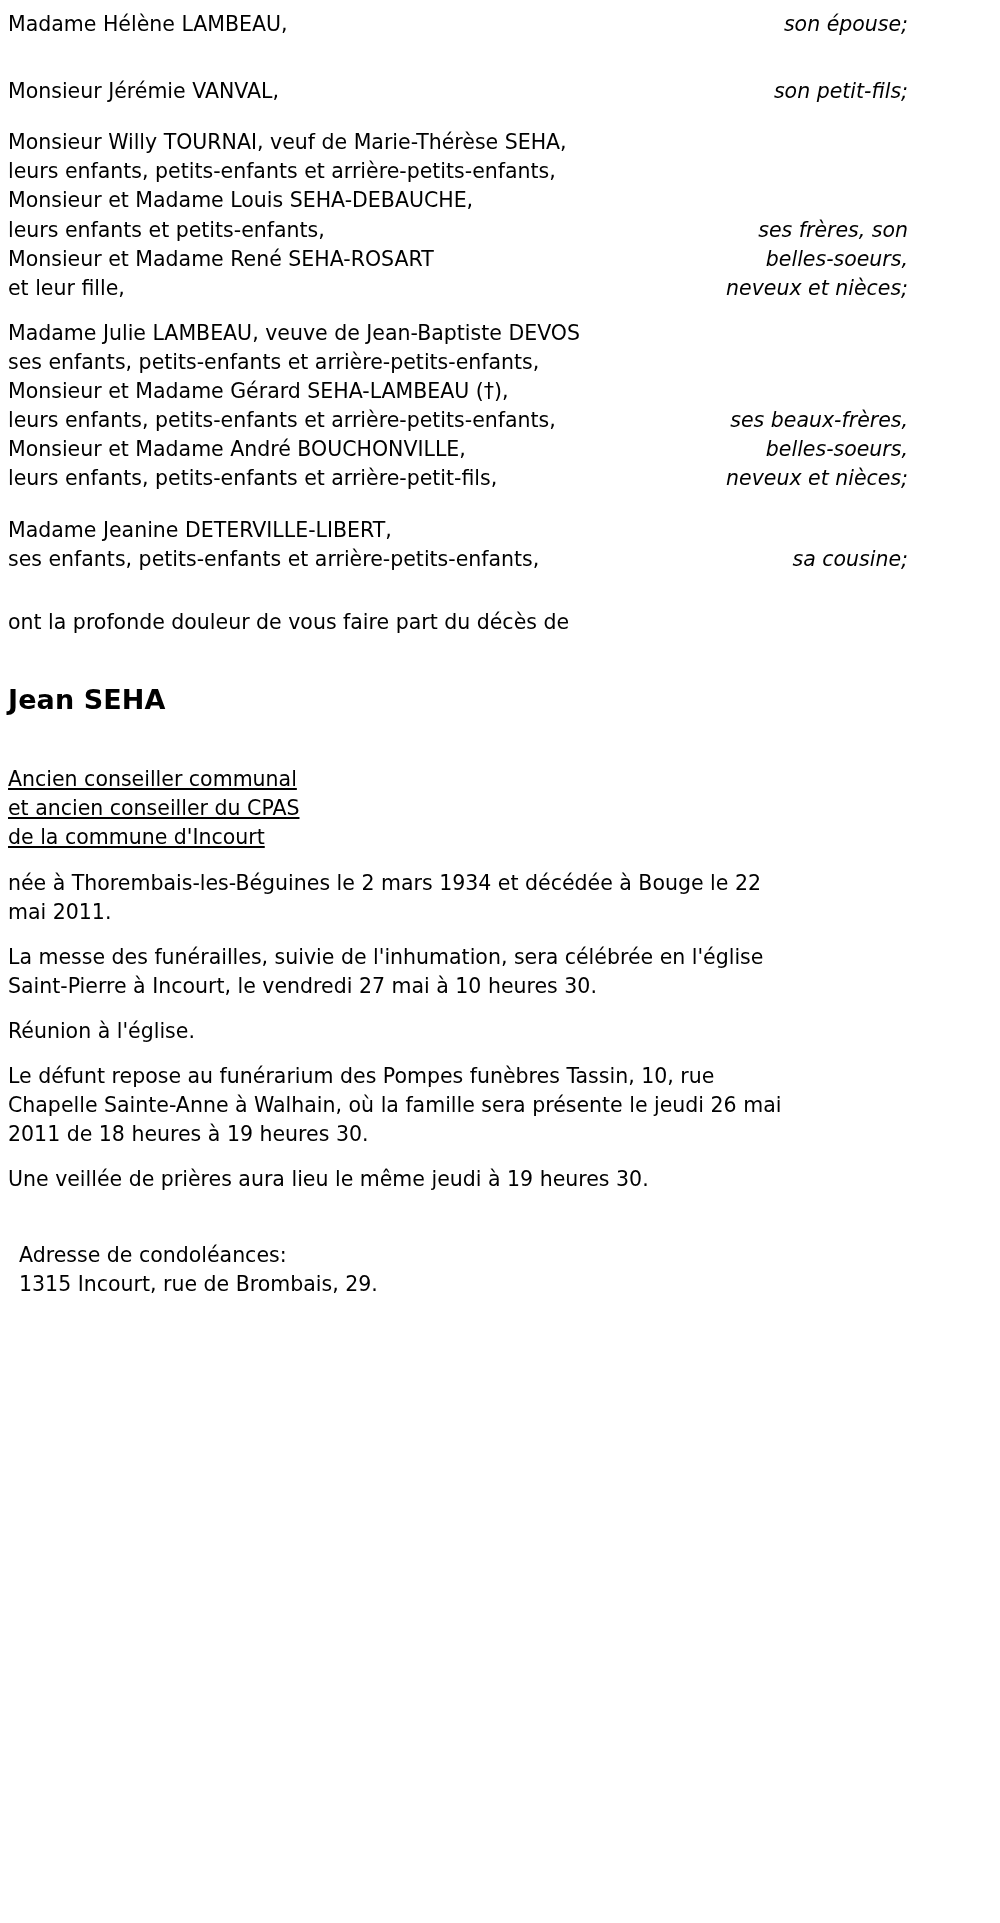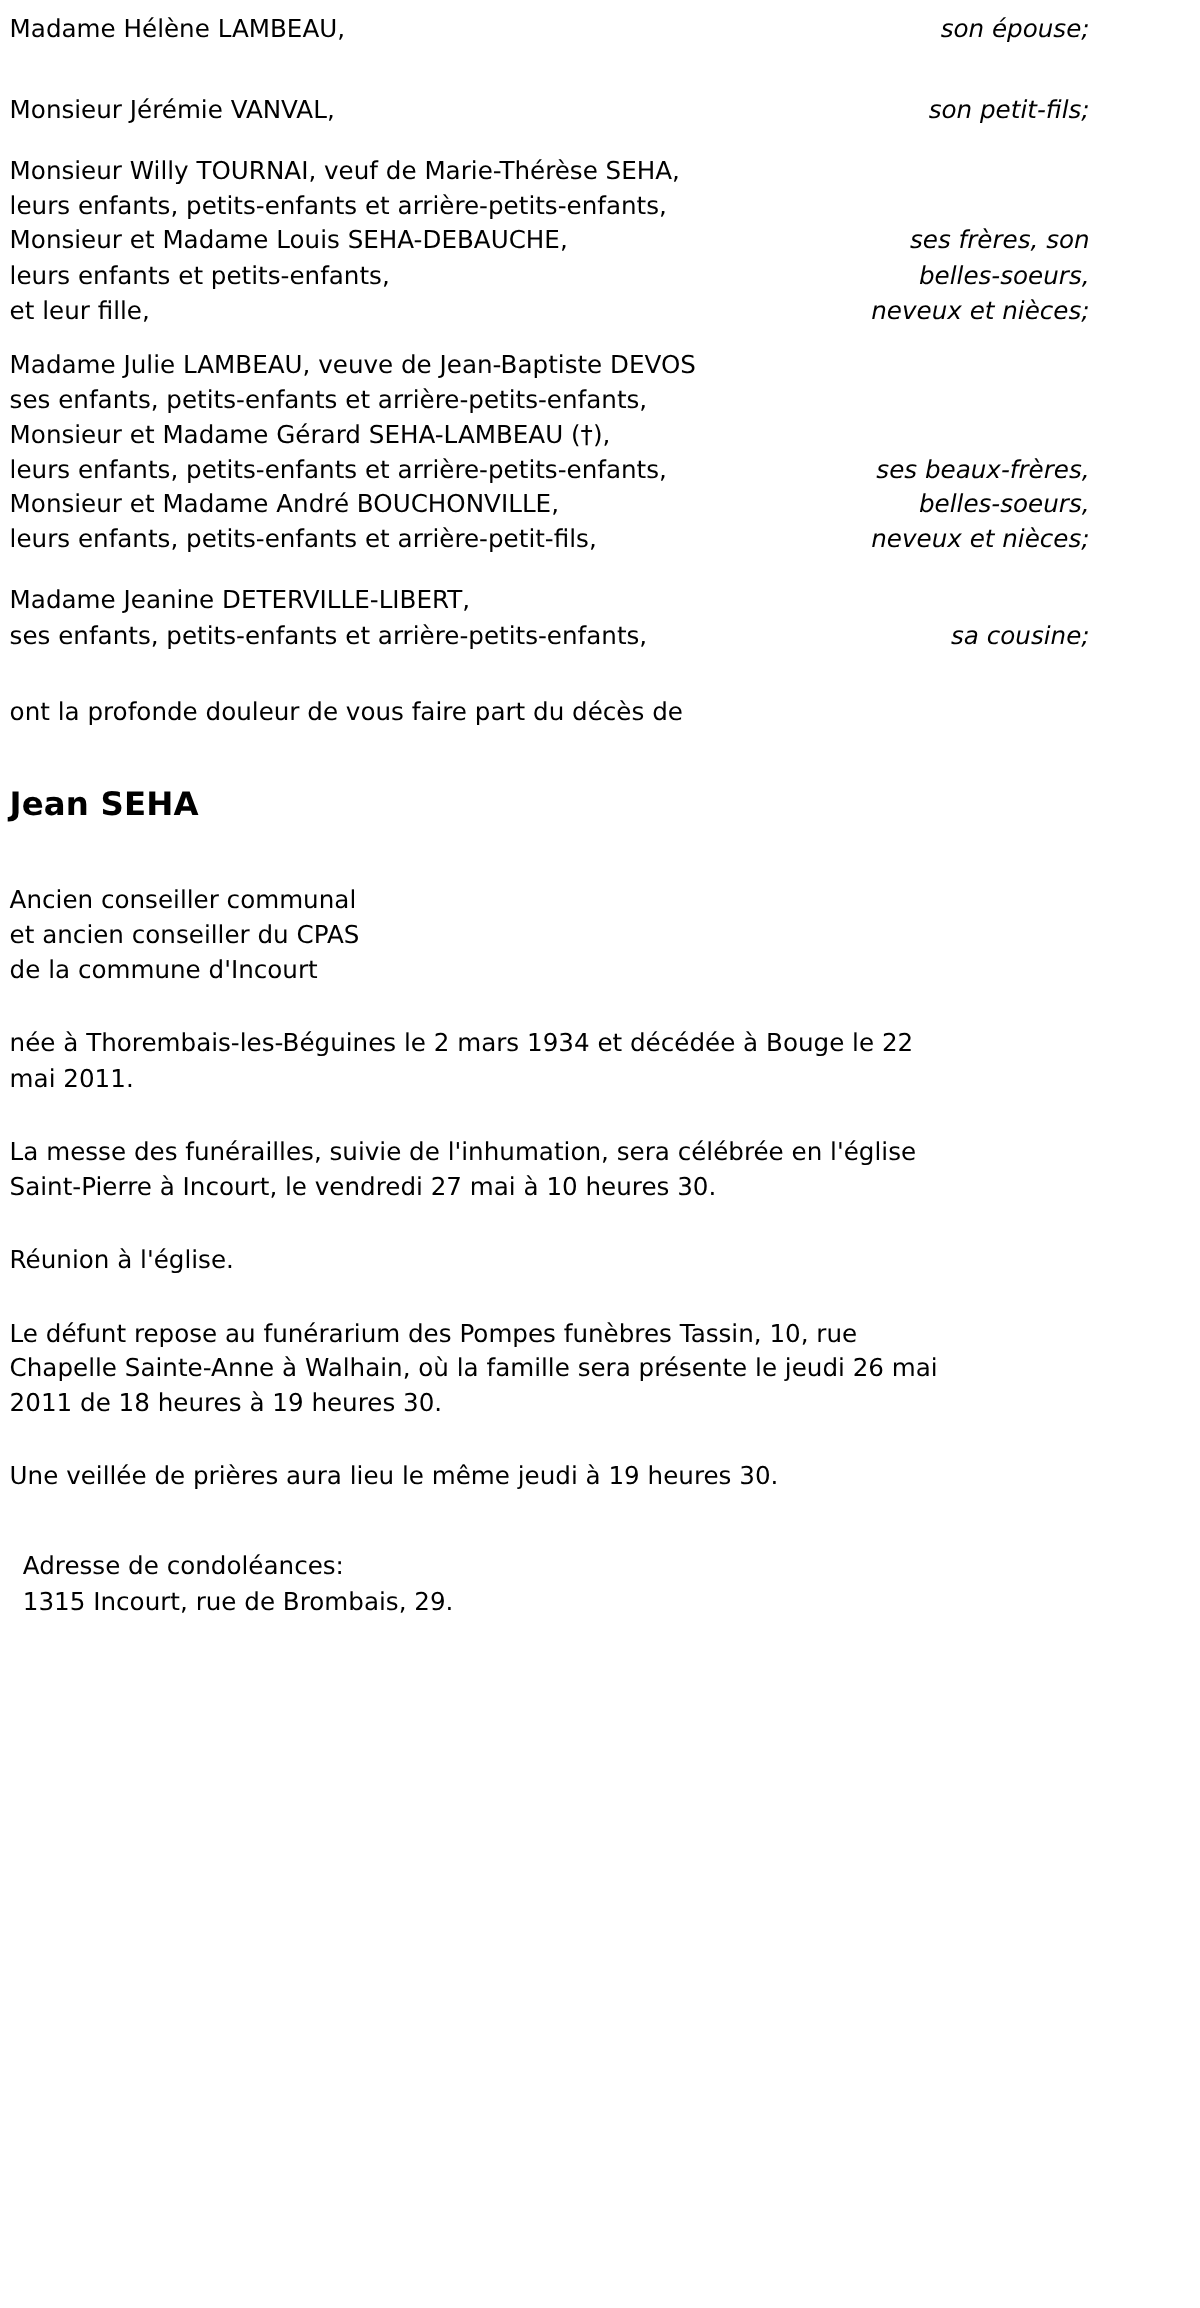--- a/index.html
+++ b/index.html
@@ -63,26 +63,26 @@
     padding-left: 8px;
     margin-top: 44px;
     font-size: 27px;
     font-weight: bold;
     letter-spacing: 0.1px;
   }
   .titles {
     padding-left: 8px;
     margin-top: 46px;
   }
-  .titles .line { white-space: nowrap; }
+  .titles .line { white-space: nowrap; text-decoration: underline; }
 
   .para {
     padding-left: 8px;
     padding-right: 20px;
-    margin-top: 32px;
+    margin-top: 16px;
     max-width: 810px;
   }
   .para.tight { }
 
   .condolences {
     padding-left: 19px;
     margin-top: 46px;
   }
   .condolences .line { white-space: nowrap; }
 </style>
@@ -115,20 +115,21 @@
   </div>
 
   <div class="spacer-md"></div>
 
   <div class="row">
     <div class="names">
       <div class="line">Monsieur Willy TOURNAI, veuf de Marie-Thérèse SEHA,</div>
       <div class="line">leurs enfants, petits-enfants et arrière-petits-enfants,</div>
       <div class="line">Monsieur et Madame Louis SEHA-DEBAUCHE,</div>
       <div class="line">leurs enfants et petits-enfants,</div>
+      <div class="line">Monsieur et Madame René SEHA-ROSART</div>
       <div class="line">et leur fille,</div>
     </div>
     <div class="relation">
       <div class="line">ses frères, son</div>
       <div class="line">belles-soeurs,</div>
       <div class="line">neveux et nièces;</div>
     </div>
   </div>
 
   <div class="spacer-sm"></div>

